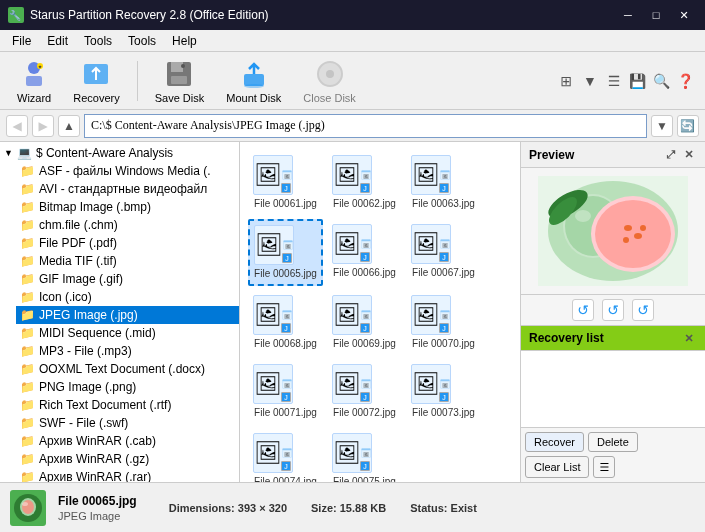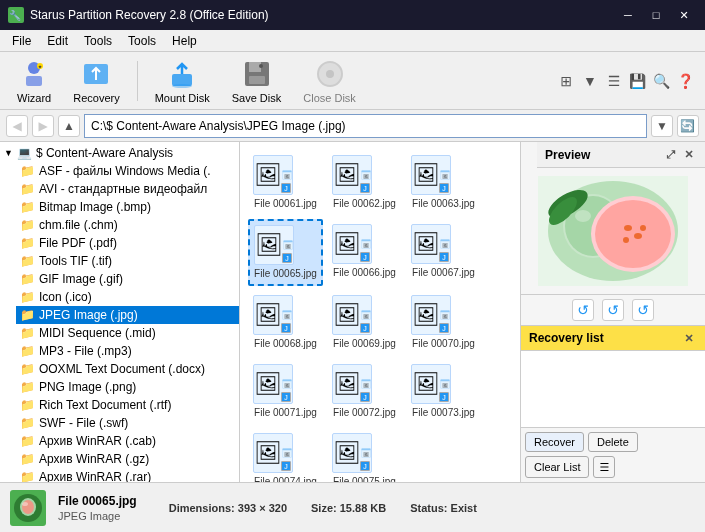--- a/index.html
+++ b/index.html
@@ -19,21 +19,21 @@
     
     .toolbar { background: #f0f0f0; height: 58px; display: flex; align-items: center; padding: 4px 8px; gap: 4px; border-bottom: 1px solid #ccc; }
     .toolbar-btn { display: flex; flex-direction: column; align-items: center; justify-content: center; padding: 4px 8px; cursor: pointer; border: 1px solid transparent; border-radius: 3px; min-width: 52px; height: 50px; font-size: 11px; gap: 2px; }
     .toolbar-separator { width: 1px; height: 40px; background: #ccc; margin: 0 4px; }
     .toolbar-icon { width: 32px; height: 32px; display: flex; align-items: center; justify-content: center; font-size: 20px; }
     
     
     .address-bar { height: 32px; background: #f0f0f0; display: flex; align-items: center; padding: 0 6px; gap: 4px; border-bottom: 1px solid #ccc; }
     .nav-btn { width: 22px; height: 22px; border: 1px solid #ccc; background: white; border-radius: 3px; cursor: pointer; display: flex; align-items: center; justify-content: center; font-size: 12px; color: #555; }
     .nav-btn.disabled { color: #ccc; cursor: default; }
-    .address-input { flex: 1; height: 24px; border: 1px solid #7a9cc9; padding: 2px 6px; font-size: 12px; background: white; }
+    .address-input { flex: 1; height: 24px; border: 1px solid #7a9cc9; padding: 2px 6px; font-size: 12px; background: white; font-family: Liberation Serif, serif; }
     .icon-btn { width: 22px; height: 22px; border: 1px solid transparent; border-radius: 3px; cursor: pointer; display: flex; align-items: center; justify-content: center; color: #555; font-size: 14px; }
     
     
     .main-content { display: flex; height: calc(532px - 30px - 22px - 58px - 32px - 50px); }
     
     
     .left-panel { width: 240px; border-right: 1px solid #ccc; overflow-y: auto; background: white; }
     .tree-root { padding: 2px 0; }
     .tree-item { padding: 2px 4px; cursor: pointer; display: flex; align-items: center; gap: 4px; font-size: 12px; white-space: nowrap; overflow: hidden; }
     .tree-item.selected { background: #0078d7; color: white; }
@@ -47,27 +47,27 @@
     .file-area { flex: 1; background: white; overflow-y: auto; padding: 8px; display: flex; flex-wrap: wrap; align-content: flex-start; gap: 4px; min-width: 0; }
     .file-item { width: 75px; display: flex; flex-direction: column; padding: 4px; cursor: pointer; border: 1px solid transparent; border-radius: 2px; }
     .file-item.selected { background: #cce4ff; border-color: #0078d7; border: 2px dashed #0078d7; }
     .file-icon-img { width: 40px; height: 40px; background: #e8f4ff; border: 1px solid #b8d6fb; border-radius: 2px; display: flex; align-items: center; justify-content: center; font-size: 20px; position: relative; }
     .file-icon-img::before { content: '🖼'; font-size: 22px; }
     .file-badge { position: absolute; bottom: 1px; right: 1px; width: 12px; height: 12px; background: #fff; border: 1px solid #aaa; border-radius: 1px; font-size: 8px; display: flex; align-items: center; justify-content: center; color: #2196F3; }
     .file-name { font-size: 10px; text-align: center; margin-top: 3px; word-break: break-all; line-height: 1.2; color: #333; }
     
     
     .preview-panel { width: 185px; border-left: 1px solid #ccc; background: #f5f5f5; display: flex; flex-direction: column; }
-    .preview-header { height: 26px; background: #f0f0f0; border-bottom: 1px solid #ccc; display: flex; align-items: center; padding: 0 8px; font-size: 12px; font-weight: bold; justify-content: space-between; margin-left: 16px; }
+    .preview-header { height: 26px; background: #f0f0f0; border-bottom: 1px solid #ccc; display: flex; align-items: center; padding: 0 8px; font-size: 12px; font-weight: bold; justify-content: space-between; }
     .preview-icons { display: flex; gap: 2px; }
     .preview-icon-btn { width: 16px; height: 16px; cursor: pointer; font-size: 11px; display: flex; align-items: center; justify-content: center; color: #555; }
     .preview-image-area { flex: 1; display: flex; align-items: center; justify-content: center; padding: 8px; max-height: 140px; }
     .preview-controls { display: flex; align-items: center; justify-content: center; gap: 8px; padding: 4px; border-top: 1px solid #ccc; }
     .ctrl-btn { width: 22px; height: 22px; border: 1px solid #ccc; background: white; border-radius: 3px; cursor: pointer; display: flex; align-items: center; justify-content: center; color: #2196F3; font-size: 14px; }
-    .recovery-list-header { height: 26px; background: #fde047; border-top: 1px solid #ccc; border-bottom: 1px solid #ccc; display: flex; align-items: center; padding: 0 8px; font-size: 12px; font-weight: bold; justify-content: space-between; gap: 40px; }
+    .recovery-list-header { height: 26px; background: #84cc16; border-top: 1px solid #ccc; border-bottom: 1px solid #ccc; display: flex; align-items: center; padding: 0 8px; font-size: 12px; font-weight: bold; justify-content: space-between; gap: 40px; }
     .recovery-list-content { flex: 1; background: white; overflow-y: auto; }
     .recovery-actions { display: flex; padding: 4px; gap: 4px; border-top: 1px solid #ccc; flex-wrap: wrap; }
     .recovery-btn { padding: 3px 8px; font-size: 11px; border: 1px solid #aaa; background: #f5f5f5; border-radius: 3px; cursor: pointer; }
     .recovery-btn.primary { background: #e8f0fb; text-align: right; }
     .rl-icon-btn { width: 22px; height: 22px; border: 1px solid #aaa; background: #f5f5f5; border-radius: 3px; cursor: pointer; display: flex; align-items: center; justify-content: center; font-size: 11px; }
     
     
     .status-bar { height: 50px; background: #f0f0f0; border-top: 1px solid #ccc; display: flex; align-items: center; padding: 0 10px; gap: 12px; }
     .status-file-icon { width: 36px; height: 36px; background: #4CAF50; border-radius: 3px; display: flex; align-items: center; justify-content: center; color: white; font-size: 18px; }
     .status-info { display: flex; flex-direction: column; gap: 2px; }
@@ -125,37 +125,37 @@
         <path d="M12 14 L16 10 L20 14" stroke="white" stroke-width="2" fill="none"></path>
         <line x1="16" y1="10" x2="16" y2="22" stroke="white" stroke-width="2"></line>
       </svg>
     </div>
     <span>Recovery</span>
   </div>
   <div class="toolbar-separator"></div>
   <div class="toolbar-btn">
     <div class="toolbar-icon">
       <svg width="32" height="32" viewBox="0 0 32 32">
-        <rect x="6" y="16" width="20" height="12" rx="2" fill="#2196F3" opacity="0.8"></rect>
-        <path d="M16 6 L16 16 M11 11 L16 6 L21 11" stroke="#2196F3" stroke-width="2.5" fill="none"></path>
-        <ellipse cx="16" cy="28" rx="10" ry="2" fill="#2196F3" opacity="0.4"></ellipse>
-      </svg>
-    </div>
-    <span>Mount Disk</span>
-  </div>
-  <div class="toolbar-btn">
-    <div class="toolbar-icon">
-      <svg width="32" height="32" viewBox="0 0 32 32">
         <rect x="4" y="4" width="24" height="24" rx="2" fill="#777"></rect>
         <rect x="8" y="4" width="12" height="10" fill="#aaa"></rect>
         <rect x="8" y="18" width="16" height="8" rx="1" fill="#999"></rect>
         <circle cx="20" cy="8" r="2" fill="#555"></circle>
       </svg>
     </div>
     <span>Save Disk</span>
+  </div>
+  <div class="toolbar-btn">
+    <div class="toolbar-icon">
+      <svg width="32" height="32" viewBox="0 0 32 32">
+        <rect x="6" y="16" width="20" height="12" rx="2" fill="#2196F3" opacity="0.8"></rect>
+        <path d="M16 6 L16 16 M11 11 L16 6 L21 11" stroke="#2196F3" stroke-width="2.5" fill="none"></path>
+        <ellipse cx="16" cy="28" rx="10" ry="2" fill="#2196F3" opacity="0.4"></ellipse>
+      </svg>
+    </div>
+    <span>Mount Disk</span>
   </div>
   <div class="toolbar-btn" style="opacity:0.5;">
     <div class="toolbar-icon">
       <svg width="32" height="32" viewBox="0 0 32 32">
         <ellipse cx="16" cy="16" rx="12" ry="12" fill="#ccc"></ellipse>
         <ellipse cx="16" cy="16" rx="4" ry="4" fill="#999"></ellipse>
         <ellipse cx="16" cy="16" rx="12" ry="12" fill="none" stroke="#aaa" stroke-width="2"></ellipse>
       </svg>
     </div>
     <span>Close Disk</span>
@@ -205,21 +205,21 @@
           <div class="tree-item">
             <span class="folder-icon">📁</span>
             <span class="tree-label">chm.file (.chm)</span>
           </div>
           <div class="tree-item">
             <span class="folder-icon">📁</span>
             <span class="tree-label">File PDF (.pdf)</span>
           </div>
           <div class="tree-item">
             <span class="folder-icon">📁</span>
-            <span class="tree-label">Tools TIF (.tif)</span>
+            <span class="tree-label">Media TIF (.tif)</span>
           </div>
           <div class="tree-item">
             <span class="folder-icon">📁</span>
             <span class="tree-label">GIF Image (.gif)</span>
           </div>
           <div class="tree-item">
             <span class="folder-icon">📁</span>
             <span class="tree-label">Icon (.ico)</span>
           </div>
           <div class="tree-item selected">

